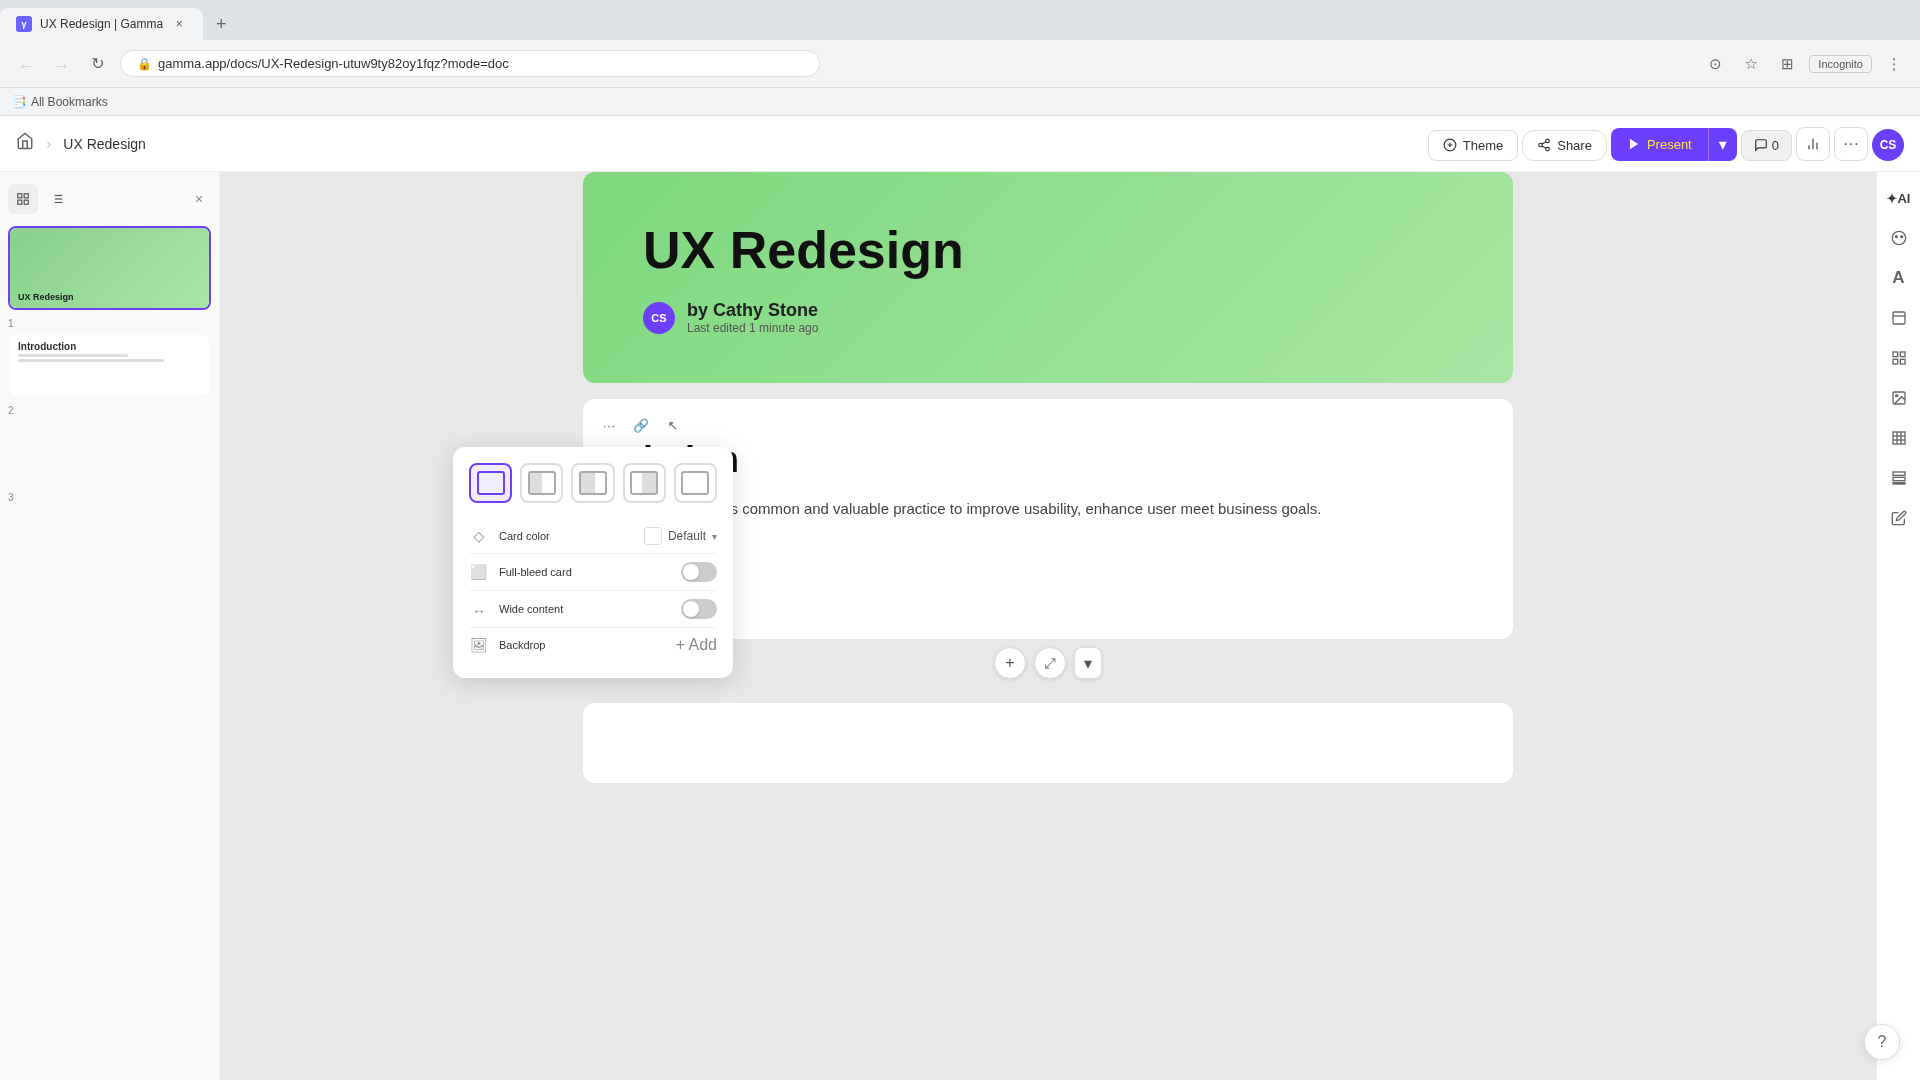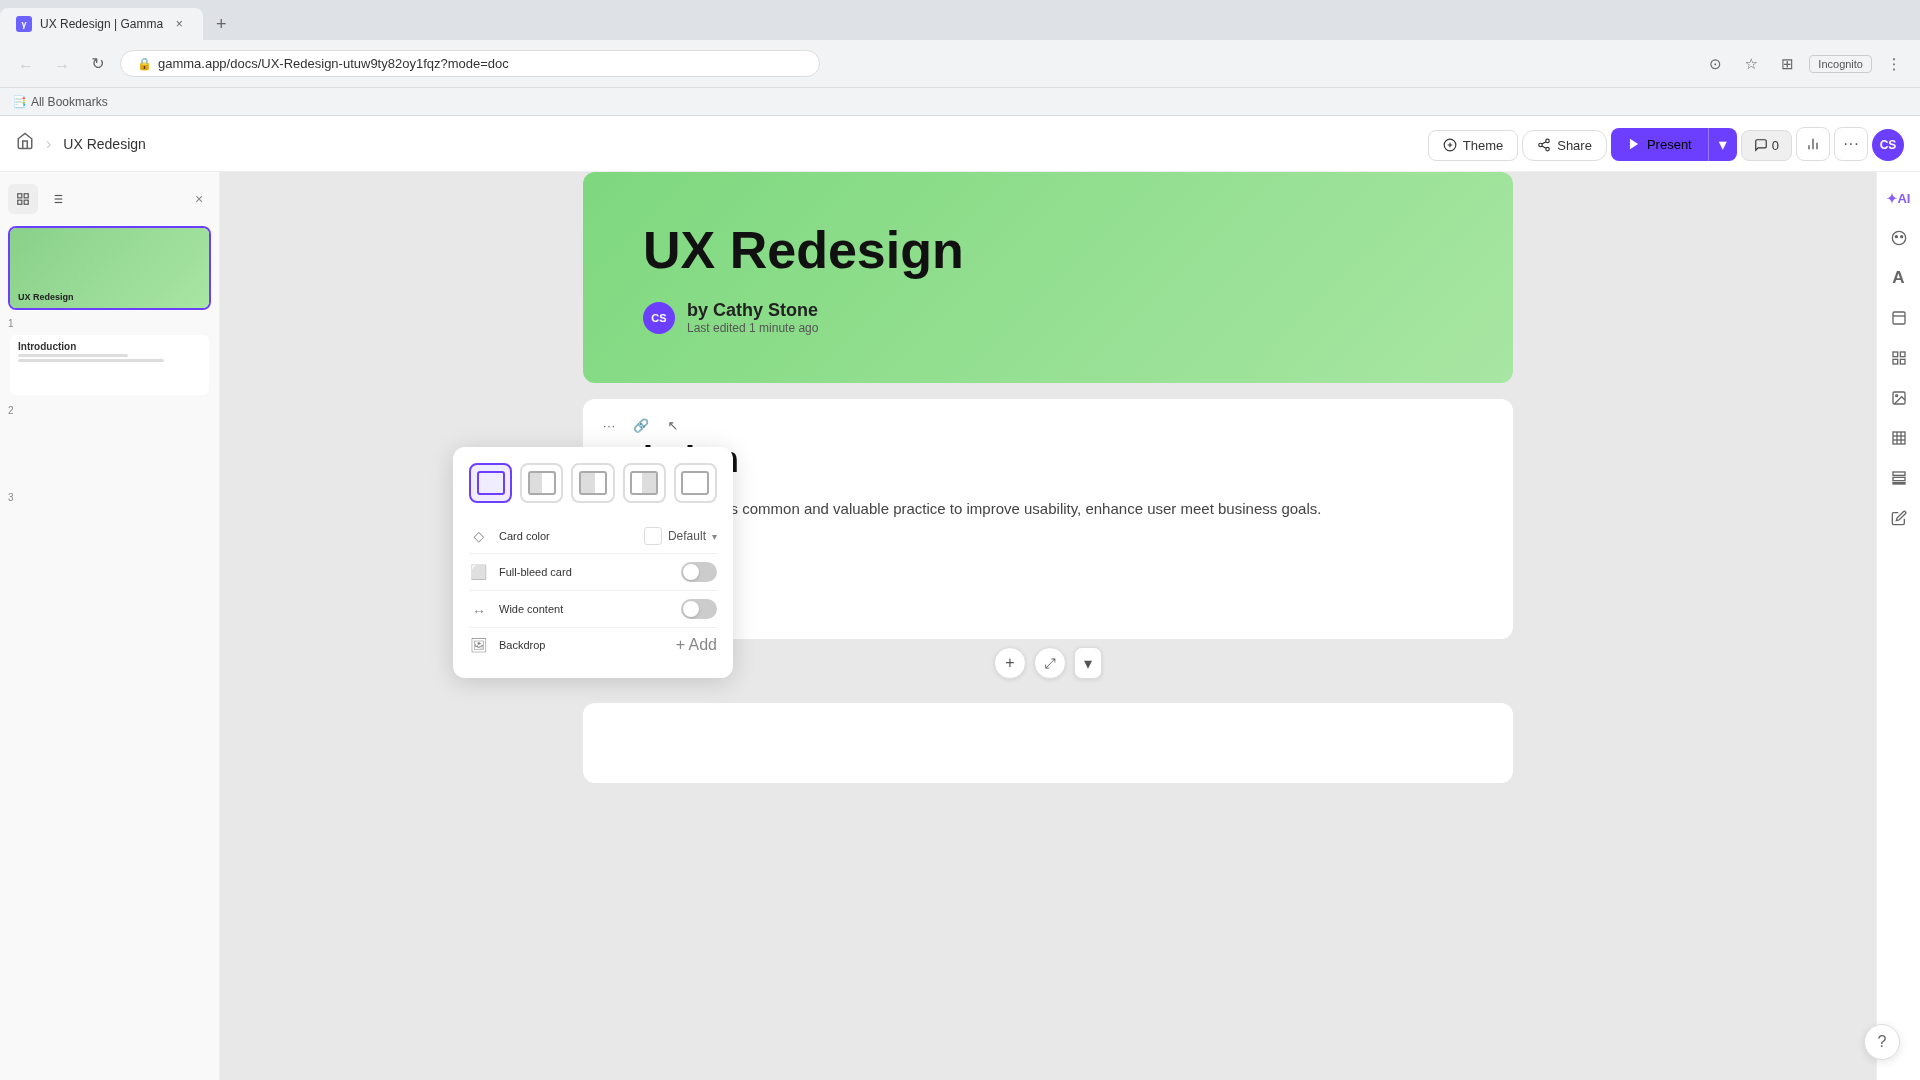--- a/index.html
+++ b/index.html
@@ -28,21 +28,21 @@
     
     .app { display: flex; flex-direction: column; height: calc(1080px - 116px); background: #fff; }
     .app-header { display: flex; align-items: center; padding: 0 16px; height: 56px; border-bottom: 1px solid #eee; background: white; gap: 12px; }
     .header-home { color: #666; font-size: 18px; cursor: pointer; }
     .header-sep { color: #ccc; font-size: 16px; }
     .header-doc-title { font-size: 14px; color: #333; font-weight: 500; }
     .header-right { display: flex; align-items: flex-end; gap: 4px; margin-left: auto; }
     .btn-theme { display: flex; align-items: center; gap: 6px; padding: 7px 14px; border: 1px solid #ddd; border-radius: 8px; background: white; font-size: 13px; color: #333; cursor: pointer; }
     .btn-share { display: flex; align-items: center; gap: 6px; padding: 7px 14px; border: 1px solid #ddd; border-radius: 12px; background: white; font-size: 13px; color: #333; cursor: pointer; }
     .btn-present { display: flex; align-items: center; background: #6c3fff; border-radius: 8px; overflow: hidden; cursor: pointer; }
-    .btn-present-main { padding: 7px 16px; font-size: 13px; color: #000000; display: flex; align-items: center; gap: 6px; }
+    .btn-present-main { padding: 7px 16px; font-size: 13px; color: #fde047; display: flex; align-items: center; gap: 6px; }
     .btn-present-arrow { padding: 7px 10px; border-left: 1px solid rgba(255,255,255,0.3); color: white; }
     .btn-comments { display: flex; align-items: center; gap: 4px; padding: 7px 12px; border: 1px solid #ddd; border-radius: 8px; font-size: 13px; color: #333; cursor: pointer; }
     .header-icon-btn { width: 34px; height: 34px; display: flex; align-items: center; justify-content: center; border: 1px solid #ddd; border-radius: 8px; cursor: pointer; color: #555; }
     .avatar { width: 32px; height: 32px; border-radius: 50%; background: #6c3fff; color: white; display: flex; align-items: center; justify-content: center; font-size: 12px; font-weight: 600; cursor: pointer; }
 
     
     .main-layout { display: flex; flex: 1; overflow: hidden; }
 
     
     .sidebar { width: 220px; background: #f9f9f9; border-right: 1px solid #eee; display: flex; flex-direction: column; padding: 8px 0; overflow-y: auto; flex-shrink: 0; }
@@ -102,21 +102,21 @@
 
     
     .between-cards { display: flex; align-items: center; justify-content: center; gap: 8px; padding: 8px 0; }
     .add-card-btn { width: 32px; height: 32px; border-radius: 50%; background: white; border: 1px solid #ddd; display: flex; align-items: center; justify-content: center; cursor: pointer; color: #555; font-size: 16px; box-shadow: 0 1px 4px rgba(0,0,0,0.1); }
     .reorder-btn { width: 32px; height: 32px; border-radius: 50%; background: white; border: 1px solid #ddd; display: flex; align-items: center; justify-content: center; cursor: pointer; color: #555; font-size: 14px; box-shadow: 0 1px 4px rgba(0,0,0,0.1); }
     .dropdown-btn { width: 28px; height: 32px; border-radius: 8px; background: white; border: 1px solid #ddd; display: flex; align-items: center; justify-content: center; cursor: pointer; color: #555; box-shadow: 0 1px 4px rgba(0,0,0,0.1); }
 
     
     .right-sidebar { width: 44px; background: white; border-left: 1px solid #eee; display: flex; flex-direction: column; align-items: center; padding: 8px 0; gap: 4px; }
     .right-icon { width: 36px; height: 36px; display: flex; align-items: center; justify-content: center; border-radius: 8px; cursor: pointer; color: #666; font-size: 16px; }
-    .right-icon.special { color: #8b5cf6; }
+    .right-icon.special { color: #404040; }
 
     .empty-card { width: 930px; background: white; border-radius: 12px; margin-top: 16px; min-height: 80px; }
 
     
     .help-btn { position: fixed; bottom: 20px; right: 20px; width: 36px; height: 36px; border-radius: 50%; background: white; border: 1px solid #ddd; display: flex; align-items: center; justify-content: center; cursor: pointer; font-size: 16px; color: #666; box-shadow: 0 2px 8px rgba(0,0,0,0.1); }
   </style>
 </head>
 <body>
 
 <div class="browser-chrome">

